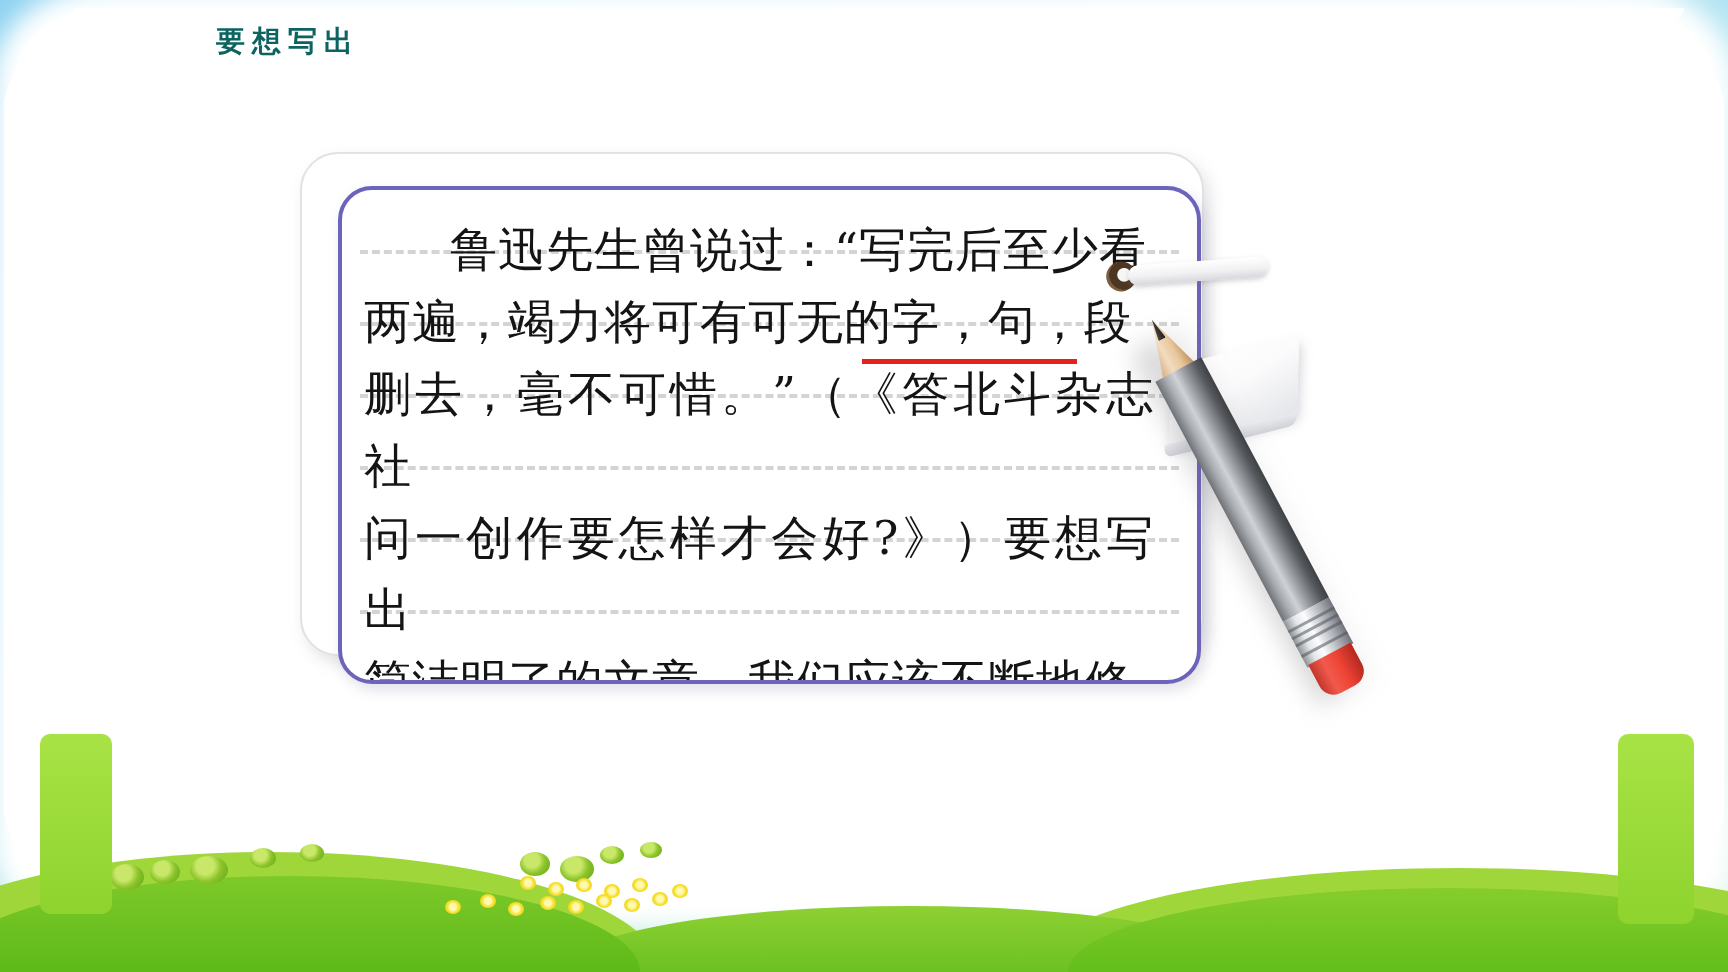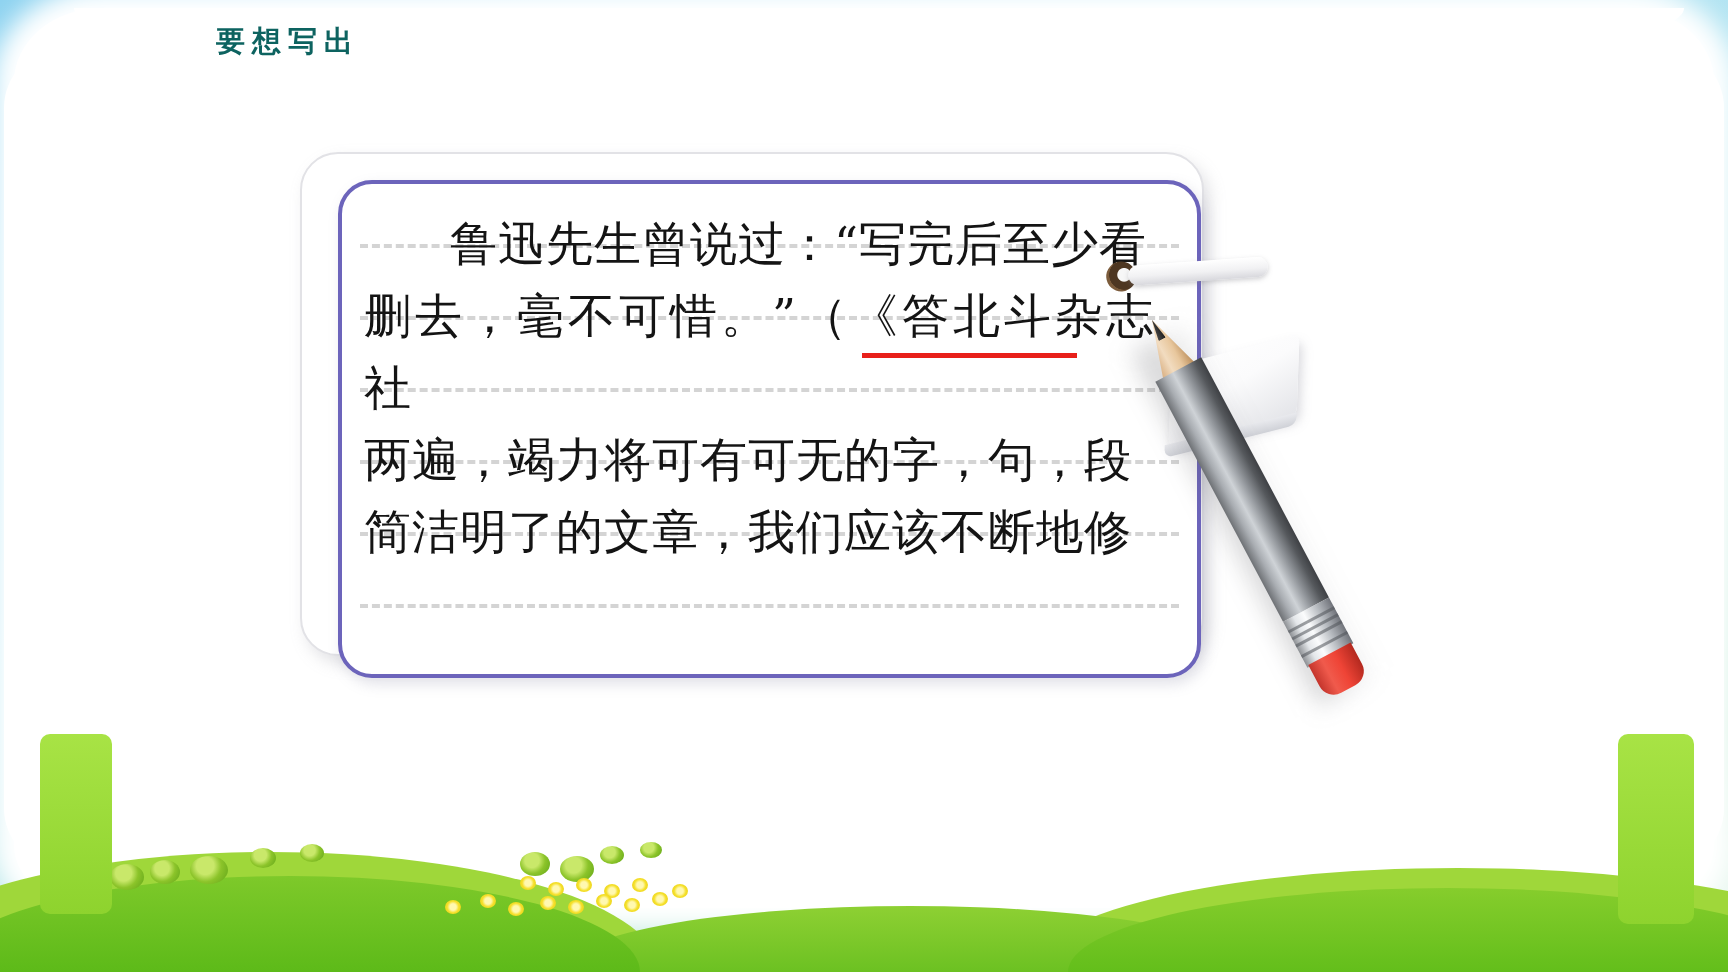--- a/index.html
+++ b/index.html
@@ -68,21 +68,21 @@
     color:#0d6360;white-space:nowrap;
   }
 
   
   .card-shadow{
     position:absolute;left:300px;top:152px;width:900px;height:500px;
     background:#ffffff;border:2px solid #e2e2e6;border-radius:38px;
     box-shadow:6px 8px 16px rgba(150,150,160,.28);
   }
   .card{
-    position:absolute;left:338px;top:180px;width:855px;height:490px;
+    position:absolute;left:338px;top:186px;width:855px;height:490px;
     background:#ffffff;border:4px solid #6c64bb;border-radius:34px;
     box-shadow:4px 6px 14px rgba(120,120,150,.22);
     overflow:hidden;
   }
   
   .rules{position:absolute;left:18px;right:18px;top:0;bottom:0;}
   .rule{
     position:absolute;left:0;right:0;height:0;
     border-top:4px dashed #d4d4d4;
   }
@@ -188,22 +188,23 @@
         <div class="rule" style="top: 60px;"></div>
         <div class="rule" style="top: 132px;"></div>
         <div class="rule" style="top: 204px;"></div>
         <div class="rule" style="top: 276px;"></div>
         <div class="rule" style="top: 348px;"></div>
         <div class="rule" style="top: 420px;"></div>
         <div class="rule" style="top: 492px;"></div>
       </div>
     <div class="cardtext" id="quote-text">
         <div><span class="indent"></span>鲁迅先生曾说过：“写完后至少看</div>
+        <div>两遍，竭力将可有可无的字，句，段</div>
         <div>删去，毫不可惜。”（《答北斗杂志社</div>
-        <div>两遍，竭力将可有可无的字，句，段</div>
+        <div>问一创作要怎样才会好?》）要想写出</div>
         <div>简洁明了的文章，我们应该不断地修</div>
       </div>
     <div class="redline"></div>
   </div>
 
   <div class="stylus">
     <div class="stylus-tip"></div>
     <div class="stylus-body"></div>
   </div>
 

